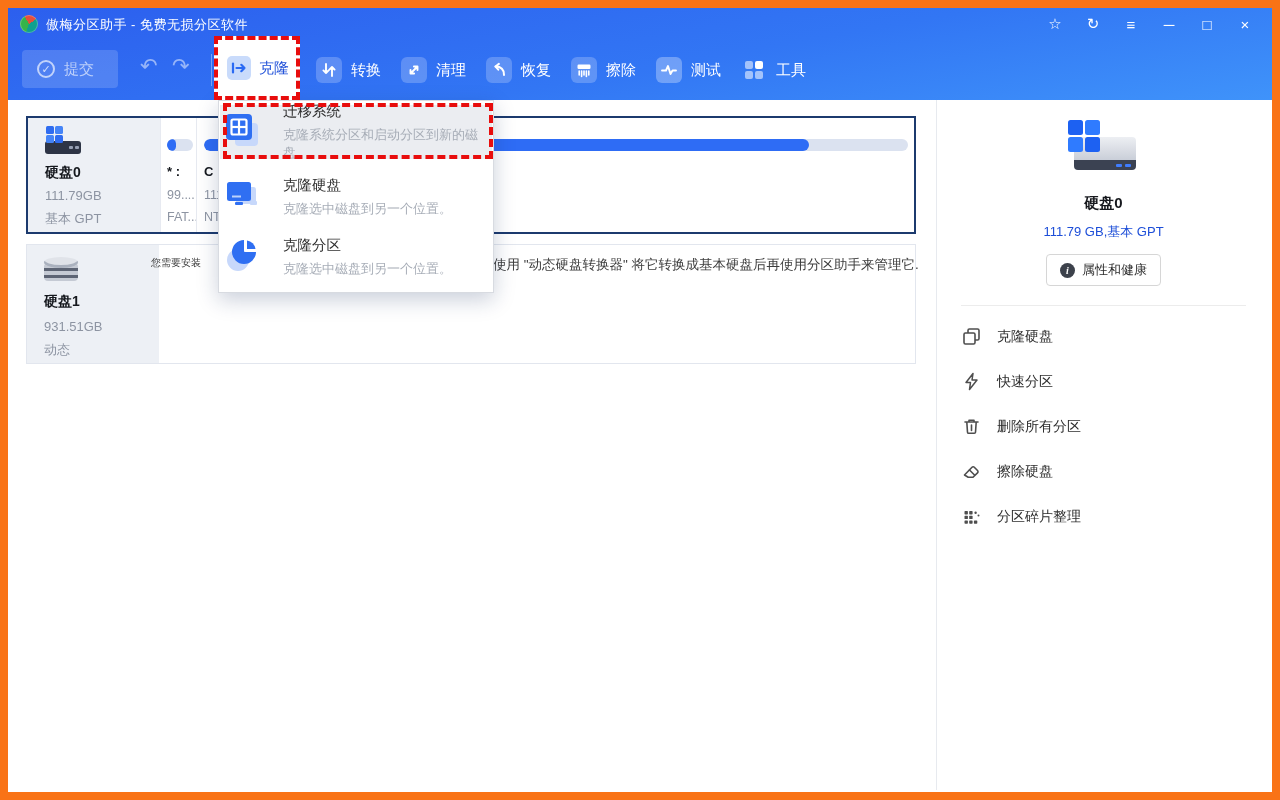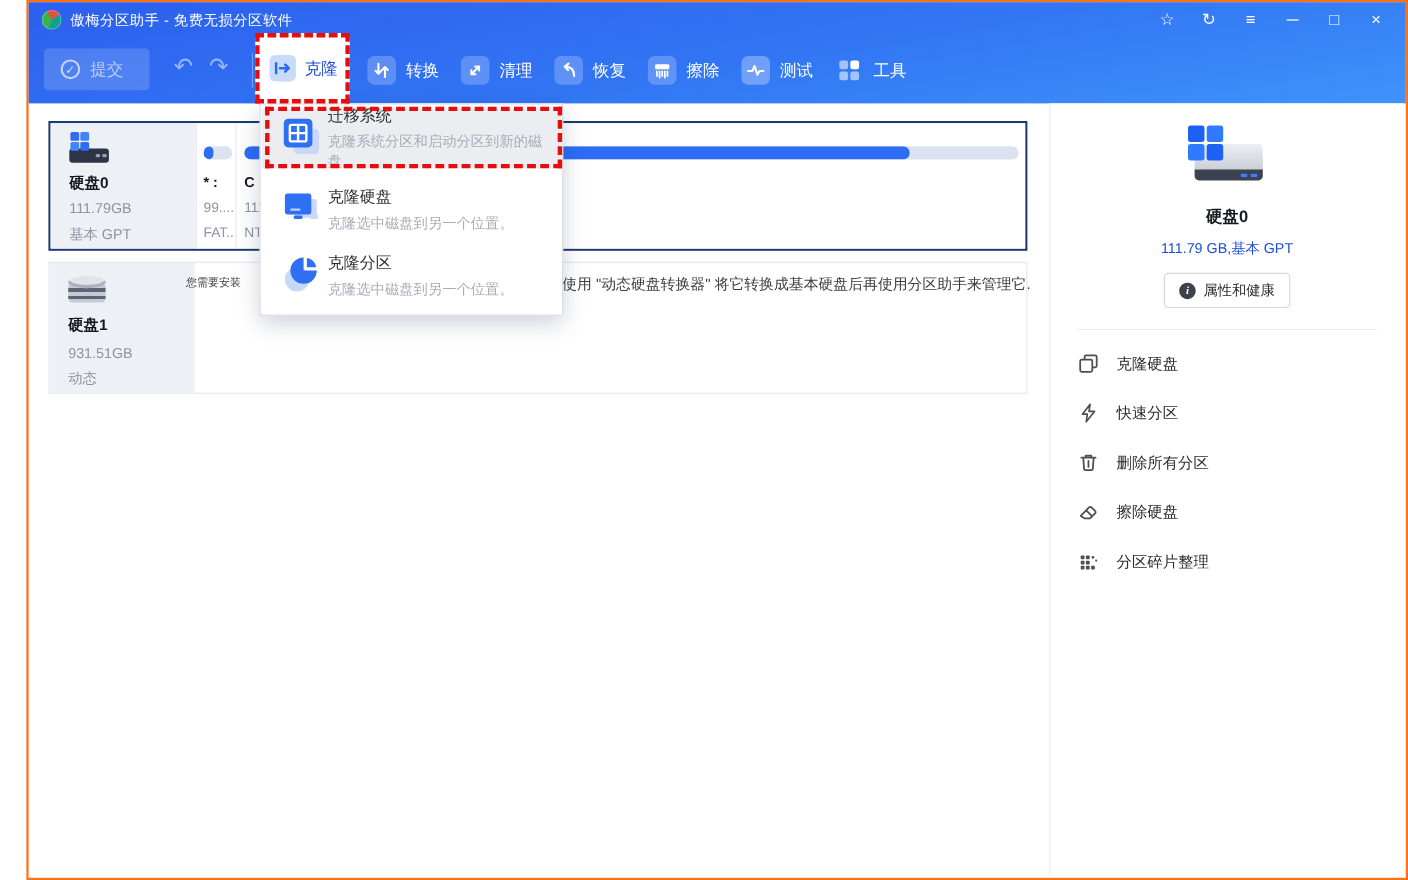--- a/index.html
+++ b/index.html
@@ -1,18 +1,18 @@
 <!DOCTYPE html>
 <html><head>
 <meta charset="utf-8">
 <style>
   * { margin:0; padding:0; box-sizing:border-box; }
   html,body { width:1280px; height:800px; }
   body { font-family:"Liberation Sans","DejaVu Sans",sans-serif; position:relative; overflow:hidden; background:#fff; }
-  .window { position:absolute; inset:0; border:2px solid #f97316; background:#fff;margin-left:24px; }
+  .window { position:absolute; inset:0; border:8px solid #f97316; background:#fff; }
 
   
   .header { position:absolute; left:0; top:0; width:100%; height:92px;
             background:linear-gradient(170deg,#2c5fee 0%,#3276f4 55%,#3f93fa 100%); }
   .logo { position:absolute; left:12px; top:7px; width:18px; height:18px; border-radius:50%;
           background:conic-gradient(from 200deg,#35b44a 0 130deg,#e54f3b 130deg 215deg,#0fa08f 215deg 360deg);
           box-shadow:inset 0 0 0 1px rgba(255,255,255,.25); }
   .title { position:absolute; left:38px; top:8px; font-size:13px; color:#fff; letter-spacing:.5px; }
   .win-controls { position:absolute; right:8px; top:4px; display:flex; }
   .win-controls span { width:38px; height:24px; display:flex; align-items:center; justify-content:center;
@@ -35,21 +35,21 @@
   
   .clone-box { position:absolute; left:206px; top:28px; width:86px; height:64px; background:#fff;
                border:4px dashed #e80d0d; z-index:30; display:flex; align-items:center; gap:8px; padding-left:9px; }
   .clone-icon { width:24px; height:24px; border-radius:5px; background:#c9dbfb;
                 display:flex; align-items:center; justify-content:center; }
   .clone-label { color:#1d4ed8; font-size:15px; }
 
   
   .dropdown { position:absolute; left:210px; top:92px; width:276px; height:193px; background:#fff;
               border:1px solid #d8dbe1; box-shadow:0 7px 20px rgba(20,40,90,.22); z-index:25; }
-  .menu-item { position:absolute; left:1px; right:1px; display:flex; align-items:center; gap:6px; padding-left:18px; }
+  .menu-item { position:absolute; left:1px; right:1px; display:flex; align-items:center; gap:23px; padding-left:4px; }
   .mi-0 { top:4px; height:54px; background:#ebedf1; }
   .mi-1 { top:68px; height:56px; }
   .mi-2 { top:128px; height:56px; }
   .mi-title { font-size:14.5px; color:#2e2e2e; margin-bottom:5px; }
   .mi-desc { font-size:13px; color:#a7adb7; }
   .dash-menu { position:absolute; left:215px; top:95px; width:270px; height:56px;
                border:4px dashed #e80d0d; z-index:40; pointer-events:none; }
 
   
   .disk-row { position:absolute; left:18px; width:890px; background:#fff; z-index:5; }

